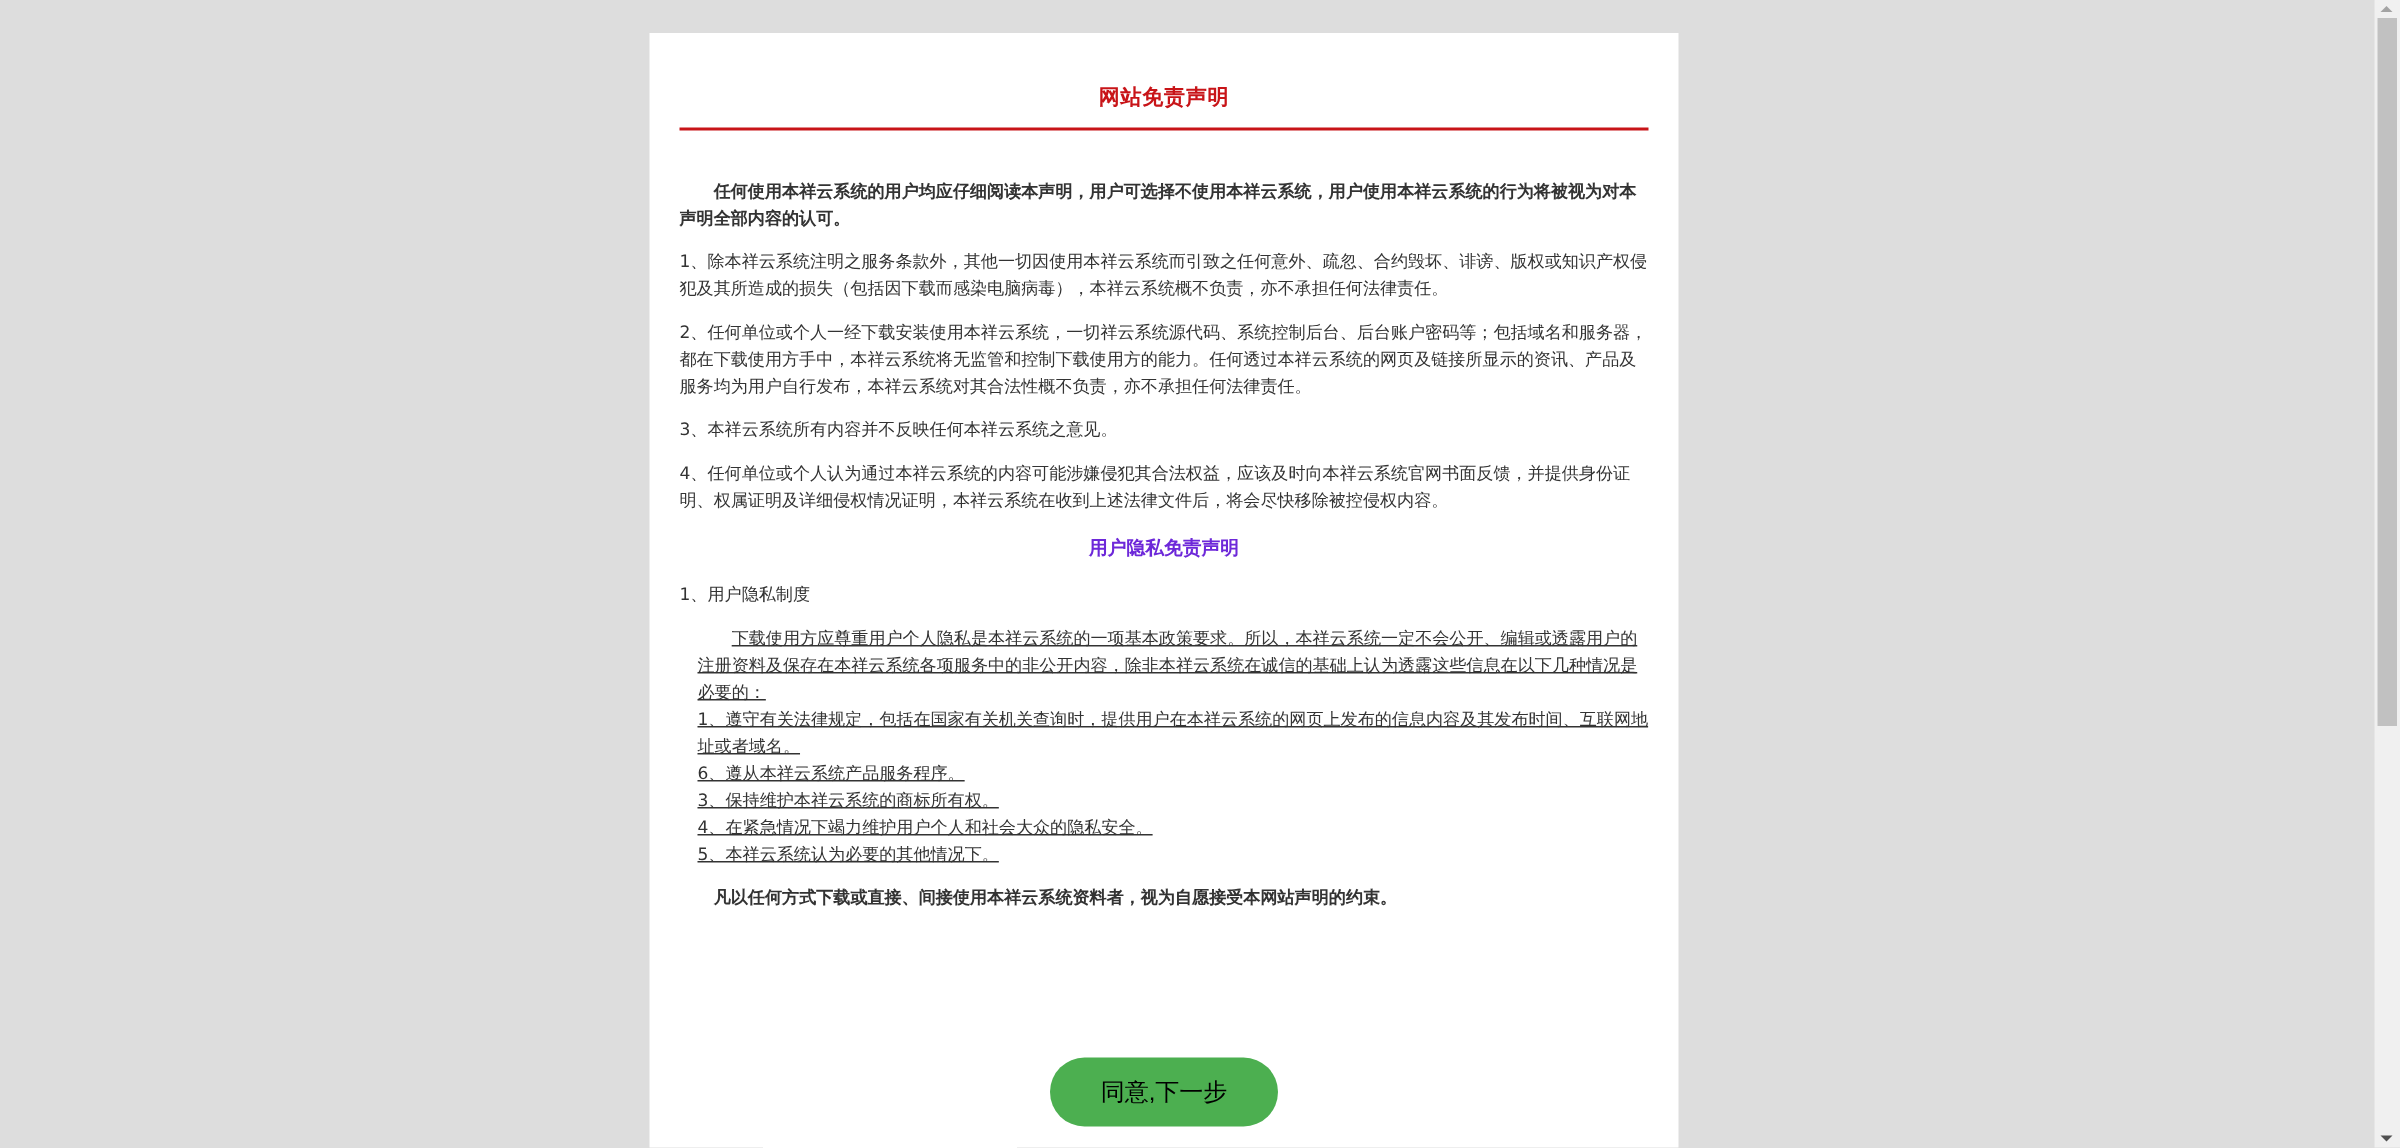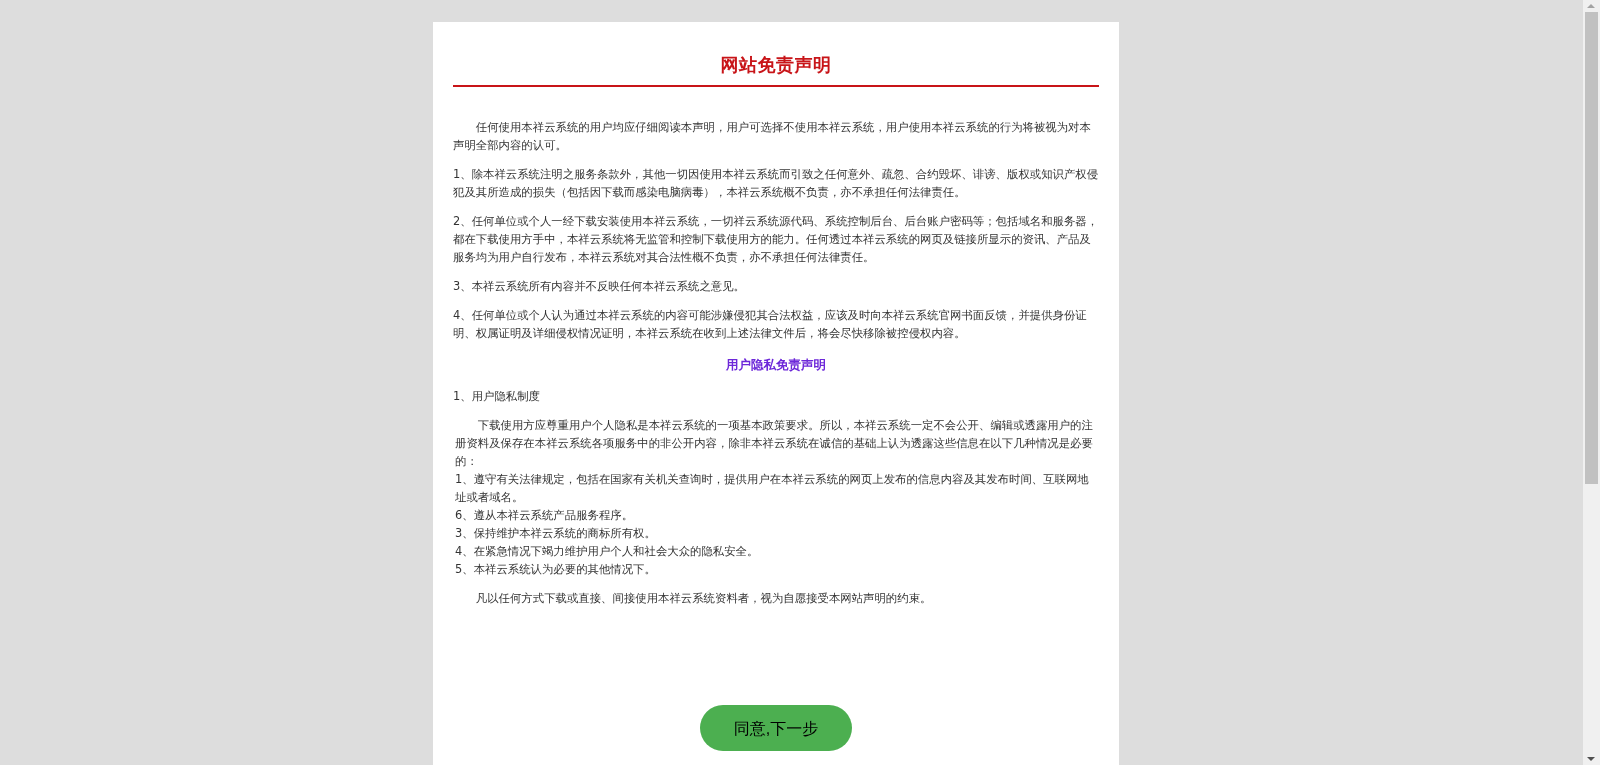--- a/index.html
+++ b/index.html
@@ -26,21 +26,21 @@
       width: 686px;
       height: 760px;
       background: #ffffff;
     }
     .title {
       position: absolute;
       left: 0; right: 0;
       top: 30px;
       text-align: center;
       color: #c81418;
-      font-size: 18px;
+      font-size: 14px;
       font-weight: bold;
       letter-spacing: 0.5px;
       line-height: 26px;
     }
     .rule {
       position: absolute;
       left: 20px;
       width: 646px;
       top: 63px;
       height: 0;
@@ -53,30 +53,32 @@
       width: 646px;
       color: #333333;
       font-size: 11.4px;
       line-height: 18px;
     }
     .content p {
       margin: 0 0 11px 0;
     }
     .content p.indent {
       text-indent: 2em;
+      font-weight: bold;
     }
     .content .subtitle {
       text-align: center;
       font-weight: bold;
       font-size: 12.5px;
       color: #6d28d9;
       margin: 14px 0 13px 0;
     }
     .content .list {
-      margin: 0 0 11px 2px;
+      margin: 0 0 11px 12px;
+      text-decoration: underline;
     }
     .content .list div {
       margin: 0;
     }
     .btn-wrap {
       position: absolute;
       left: 0; right: 0;
       top: 683px;
       text-align: center;
     }

